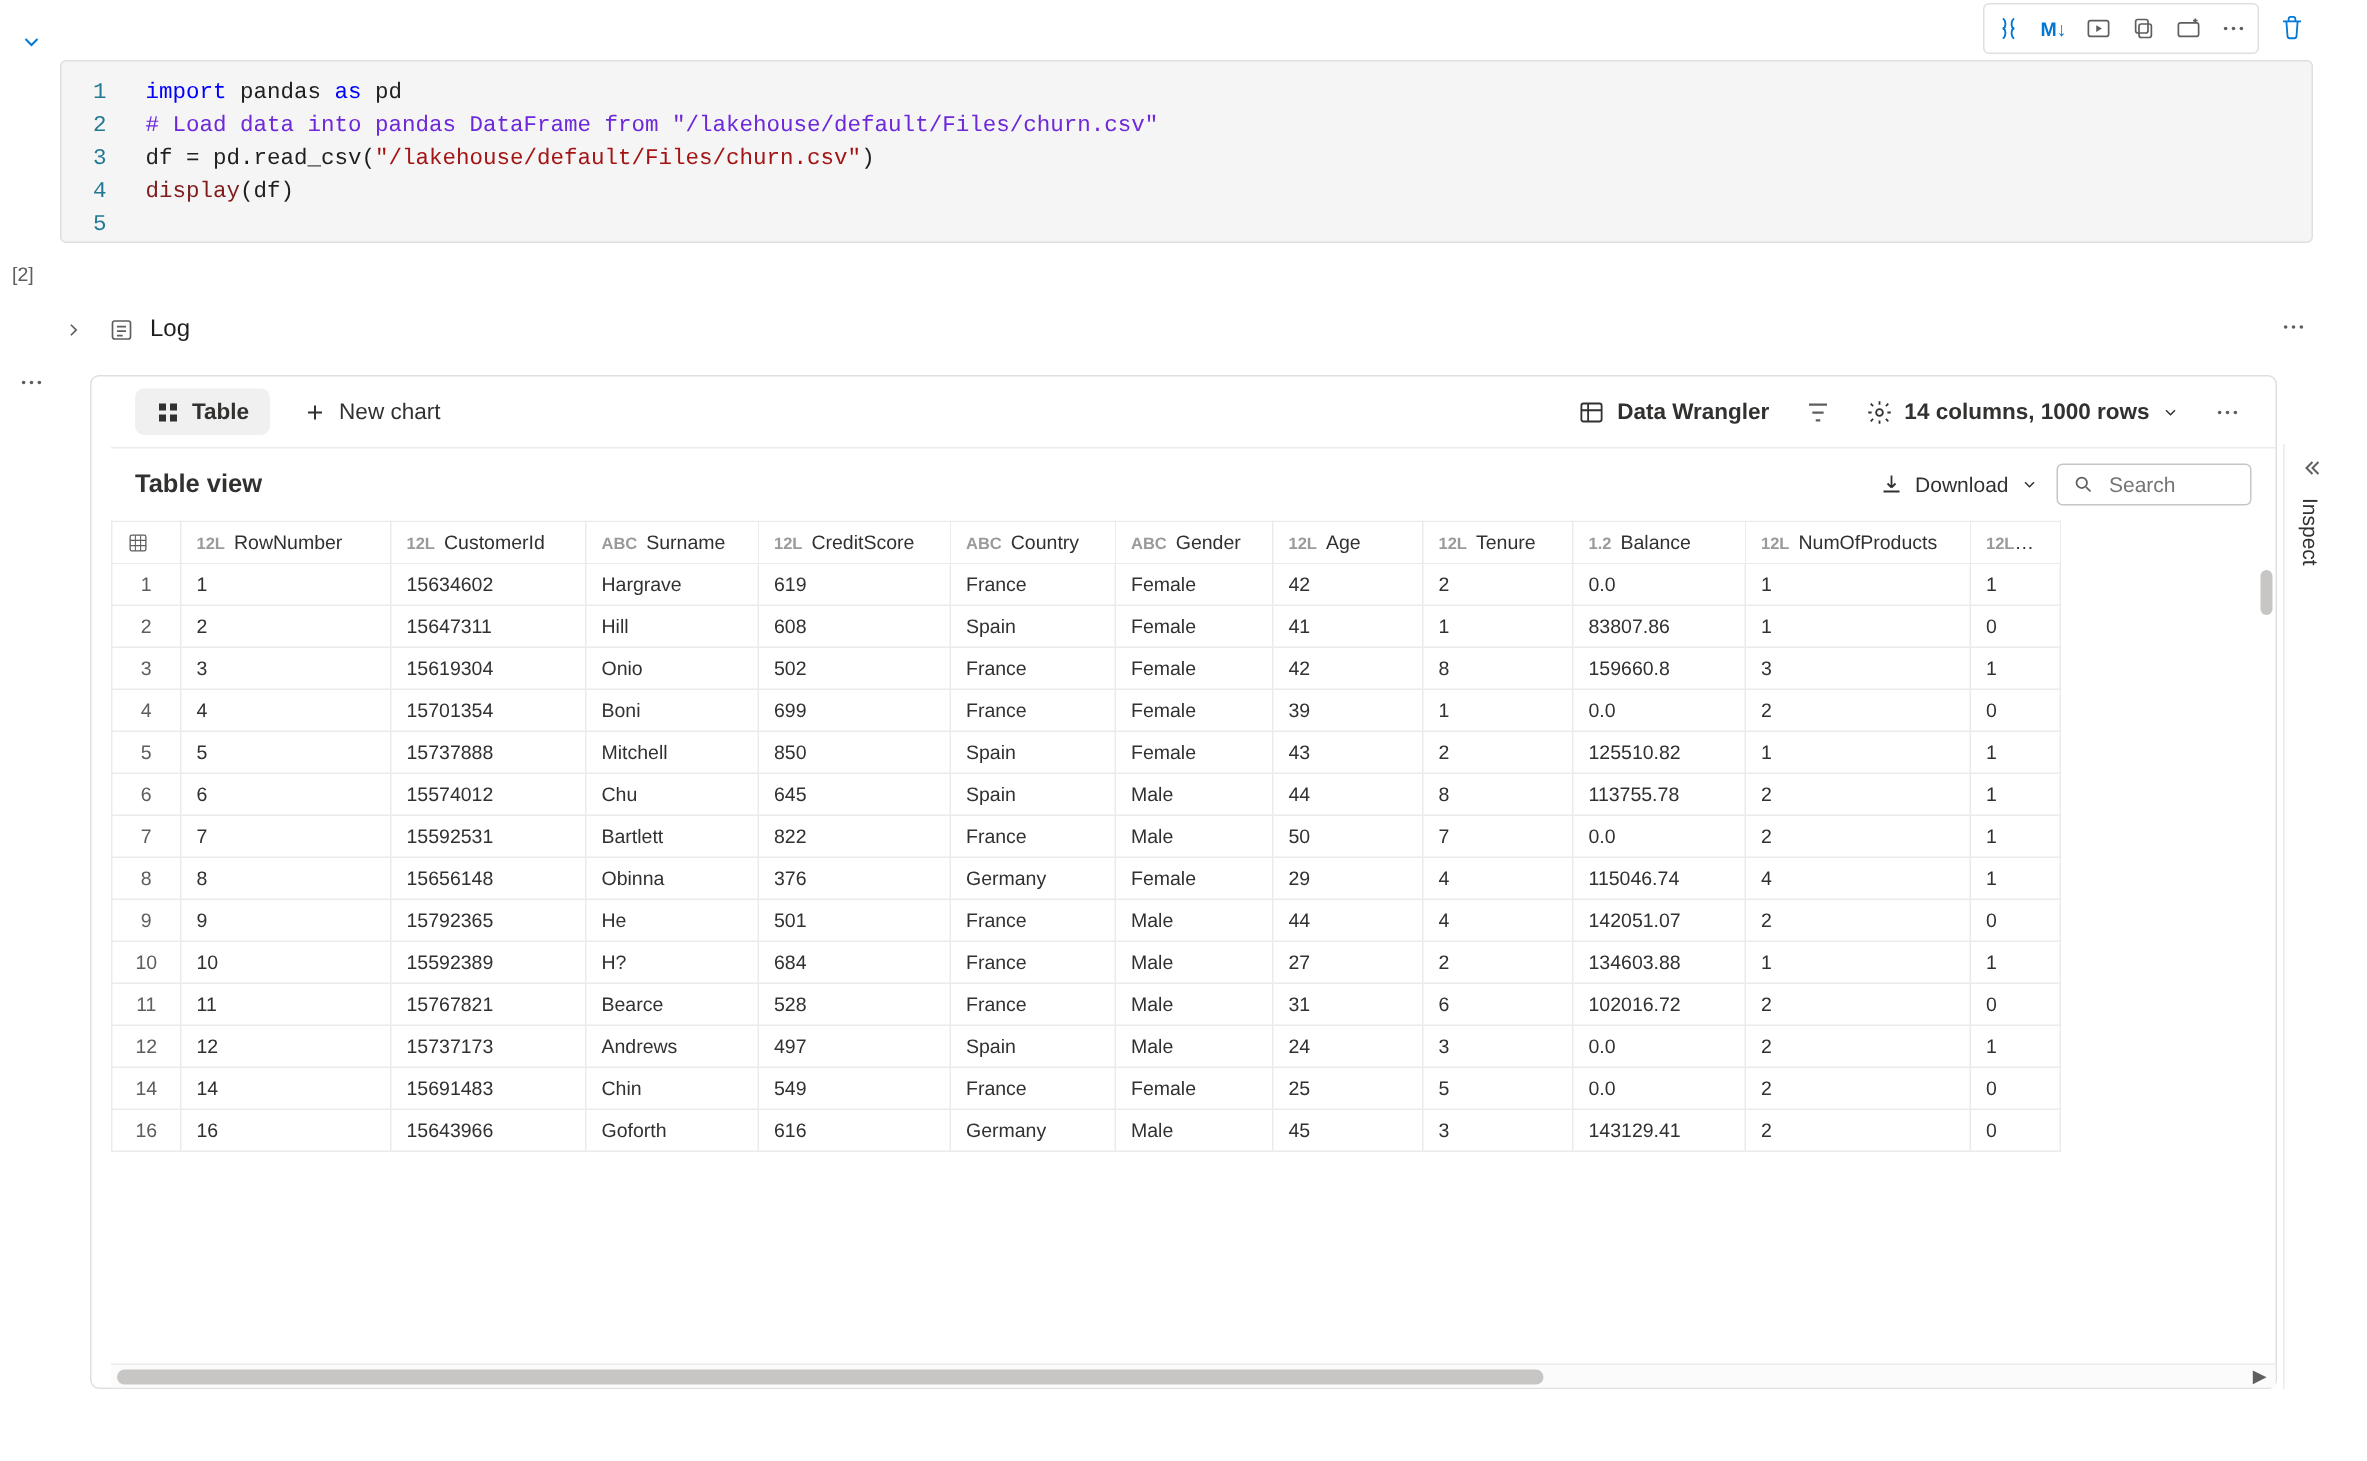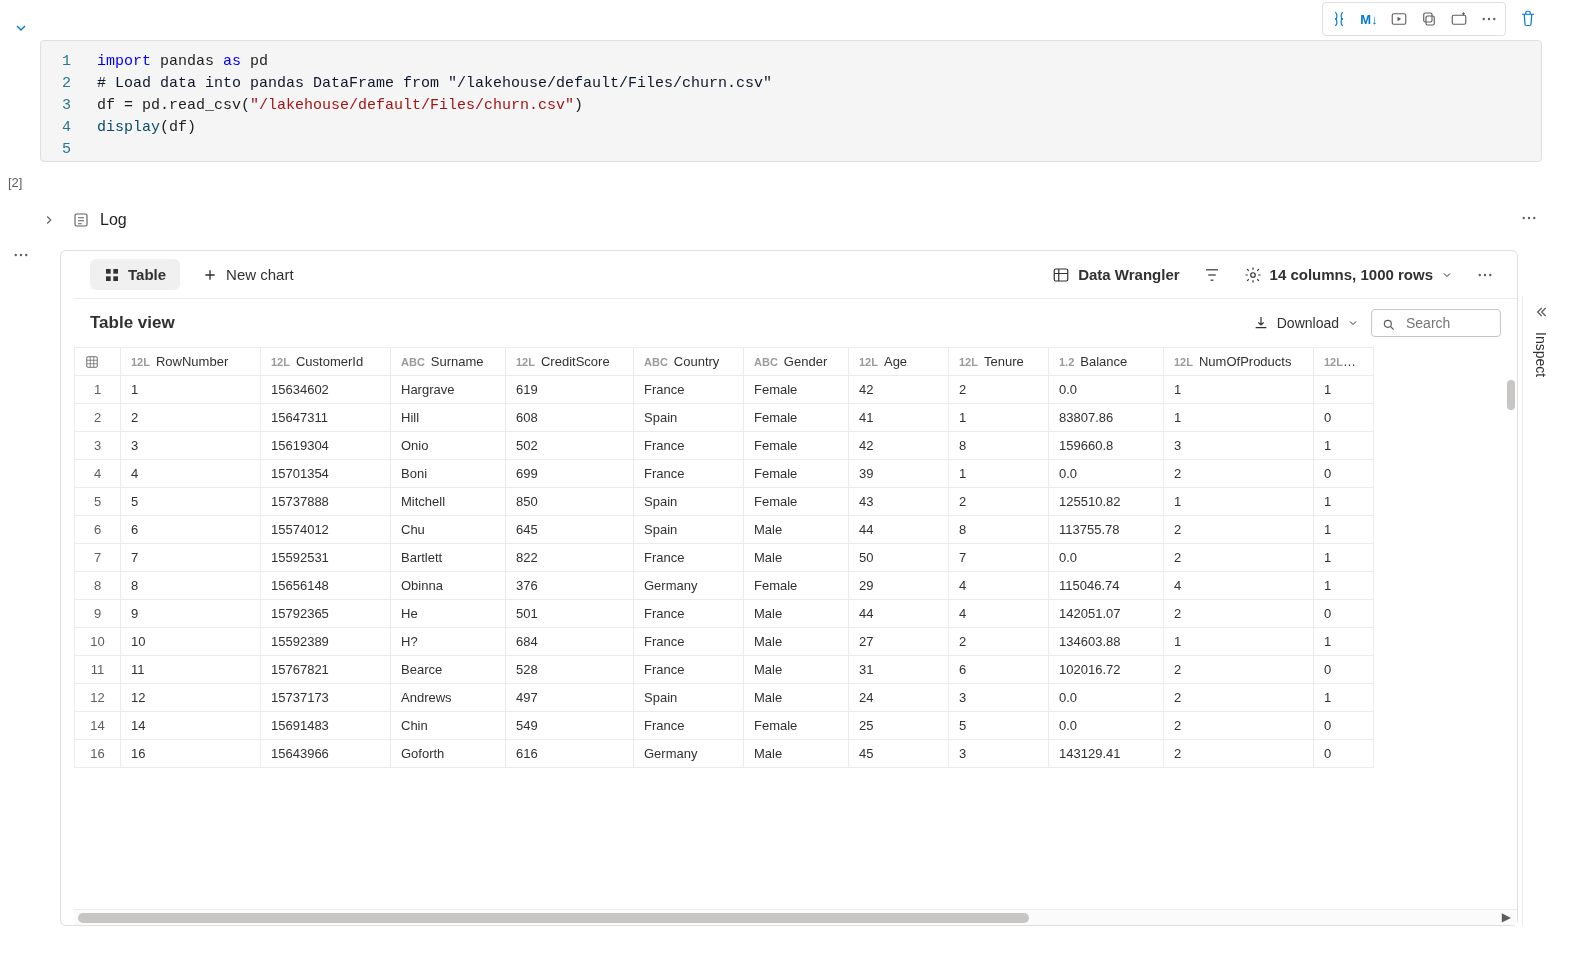--- a/index.html
+++ b/index.html
@@ -84,23 +84,23 @@
   }
   .linenos {
     width: 56px;
     text-align: right;
     padding-right: 26px;
     color: #237893;
     user-select: none;
   }
   .code-lines { flex: 1; white-space: pre; }
   .tok-kw { color: #0000ff; }
-  .tok-comment { color: #0f172a; }
+  .tok-comment { color: #6d28d9; }
   .tok-str { color: #a31515; }
-  .tok-fn { color: #0c4a6e; }
+  .tok-fn { color: #7f1d1d; }
   .tok-n { color:#1f1f1f; }
 
   .status-bar {
     display:flex;
     align-items:center;
     padding: 8px 16px 8px 24px;
     border-top:1px solid #ececec;
     color:#605e5c;
     font-size:13px;
     gap:10px;
@@ -178,21 +178,21 @@
   .op-icon-btn{width:32px;height:32px;display:flex;align-items:center;justify-content:center;color:#605e5c;cursor:pointer;border-radius:4px;}
 
   .tv-header{
     display:flex;align-items:center;
     padding:10px 16px;
   }
   .tv-title{font-size:17px;font-weight:600;}
   .tv-right{margin-left:auto;display:flex;align-items:center;gap:12px;}
   .download-btn{display:flex;align-items:center;gap:8px;font-size:14px;color:#323130;cursor:pointer;}
   .search-box{
-    display:flex;align-items:flex-end;gap:8px;
+    display:flex;align-items:center;gap:8px;
     border:1px solid #c8c6c4;border-radius:4px;
     padding:4px 10px;width:130px;color:#605e5c;
   }
   .search-box input{border:none;outline:none;width:80px;font-size:14px;color:#323130;background:transparent;}
 
   
   .table-scroll{flex:1;overflow:auto;position:relative;}
   table.datagrid{border-collapse:collapse;table-layout:fixed;width:1154px;}
   table.datagrid th, table.datagrid td{
     border:1px solid #edebe9;

